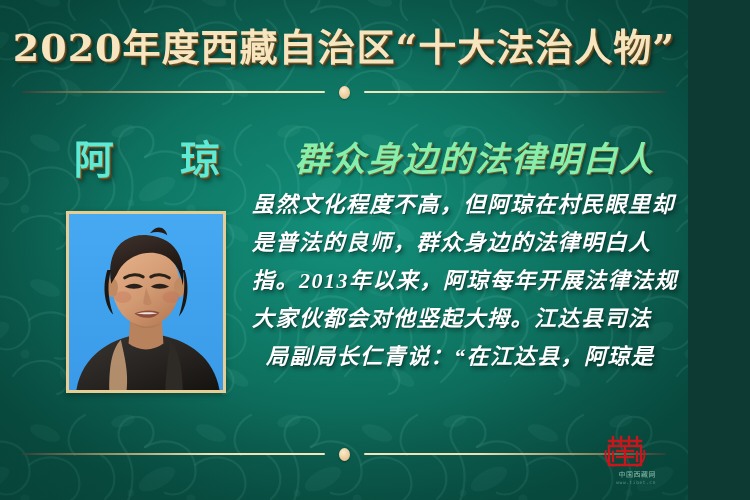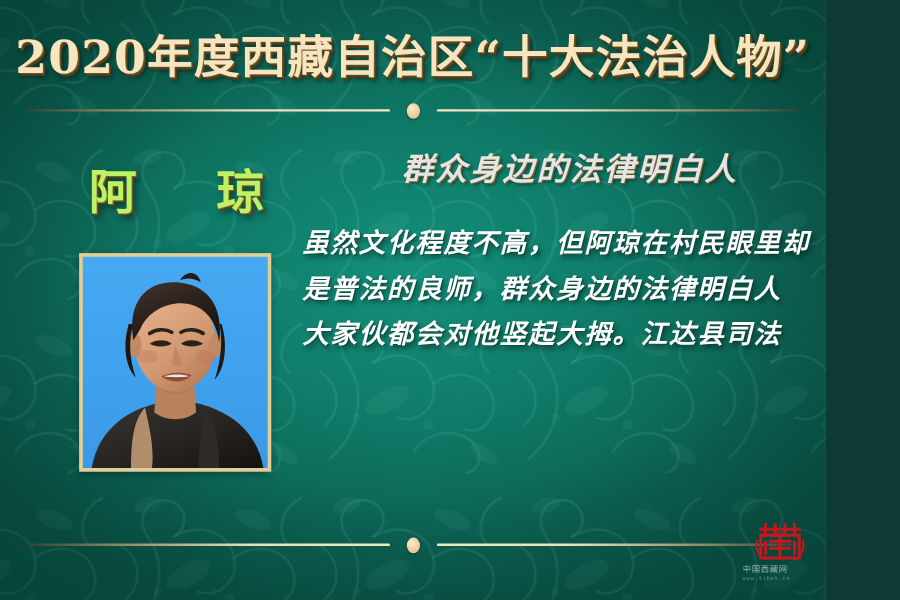--- a/index.html
+++ b/index.html
@@ -97,21 +97,21 @@
     position: absolute;
     left: 52px;
     top: 128px;
     width: 190px;
     text-align: center;
     font-family: "DejaVu Serif", "Liberation Serif", serif;
     font-weight: 700;
     font-size: 40px;
     letter-spacing: 0.32em;
     text-indent: 0.32em;
-    color: #bef264;
+    color: #5eead4;
     text-shadow:
       1px 1px 0 #7a6129,
       2px 2px 0 #52401a,
       3px 4px 5px rgba(0,0,0,0.5);
     white-space: pre;
   }
 
   .photo-frame {
     position: absolute;
     left: 66px;
@@ -123,64 +123,64 @@
     box-shadow: 0 2px 6px rgba(0,0,0,0.30);
     overflow: hidden;
     background: #3fa3ef;
   }
   .photo-frame svg { display: block; width: 100%; height: 100%; }
 
   
   .subtitle {
     position: absolute;
     left: 252px;
-    top: 120px;
+    top: 132px;
     width: 446px;
     text-align: center;
     font-family: "DejaVu Serif", "Liberation Serif", serif;
     font-style: italic;
     font-weight: 700;
-    font-size: 26px;
+    font-size: 34px;
     letter-spacing: 2px;
-    color: #e5e5e5;
+    color: #86efac;
     text-shadow:
       1px 1px 0 #7a6129,
       2px 2px 3px rgba(0,0,0,0.5);
     white-space: nowrap;
   }
 
   .body-text {
     position: absolute;
     left: 252px;
     top: 186px;
     width: 450px;
   }
   .body-line {
-    font-family: Liberation Mono, monospace;
+    font-family: Liberation Serif, serif;
     font-style: italic;
     font-weight: 700;
     font-size: 22px;
     line-height: 38px;
     height: 38px;
     color: #ffffff;
     letter-spacing: 1.5px;
     text-shadow:
       1px 1px 0 rgba(10,60,50,0.55),
       2px 3px 4px rgba(0,0,0,0.45);
     white-space: nowrap;
   }
   .body-line.indent { padding-left: 14px; }
 
   
   .logo {
     position: absolute;
-    right: 7px;
+    right: 32px;
     bottom: 14px;
     width: 62px;
-    text-align: left;
+    text-align: right;
   }
   .logo-mark {
     width: 42px;
     height: 34px;
     margin: 0 auto 3px;
   }
   .logo-mark svg { display: block; width: 100%; height: 100%; }
   .logo-name {
     font-family: "DejaVu Sans", sans-serif;
     font-size: 7px;
@@ -302,21 +302,23 @@
 
       <path d="M66 112 C 74 118, 88 118, 96 112 C 90 120, 72 120, 66 112 Z" fill="#a87050" opacity="0.45"></path>
     </svg>
   </div>
 
   <div class="subtitle">群众身边的法律明白人</div>
 
   <div class="body-text">
     <div class="body-line">虽然文化程度不高，但阿琼在村民眼里却</div>
     <div class="body-line">是普法的良师，群众身边的法律明白人</div>
+    <div class="body-line">指。2013年以来，阿琼每年开展法律法规</div>
     <div class="body-line">大家伙都会对他竖起大拇。江达县司法</div>
+    <div class="body-line indent">局副局长仁青说：“在江达县，阿琼是</div>
   </div>
 
   <div class="divider bottom">
     <span class="div-line left"></span>
     <span class="div-dot"></span>
     <span class="div-line right"></span>
   </div>
 
   <div class="logo">
     <div class="logo-mark">

